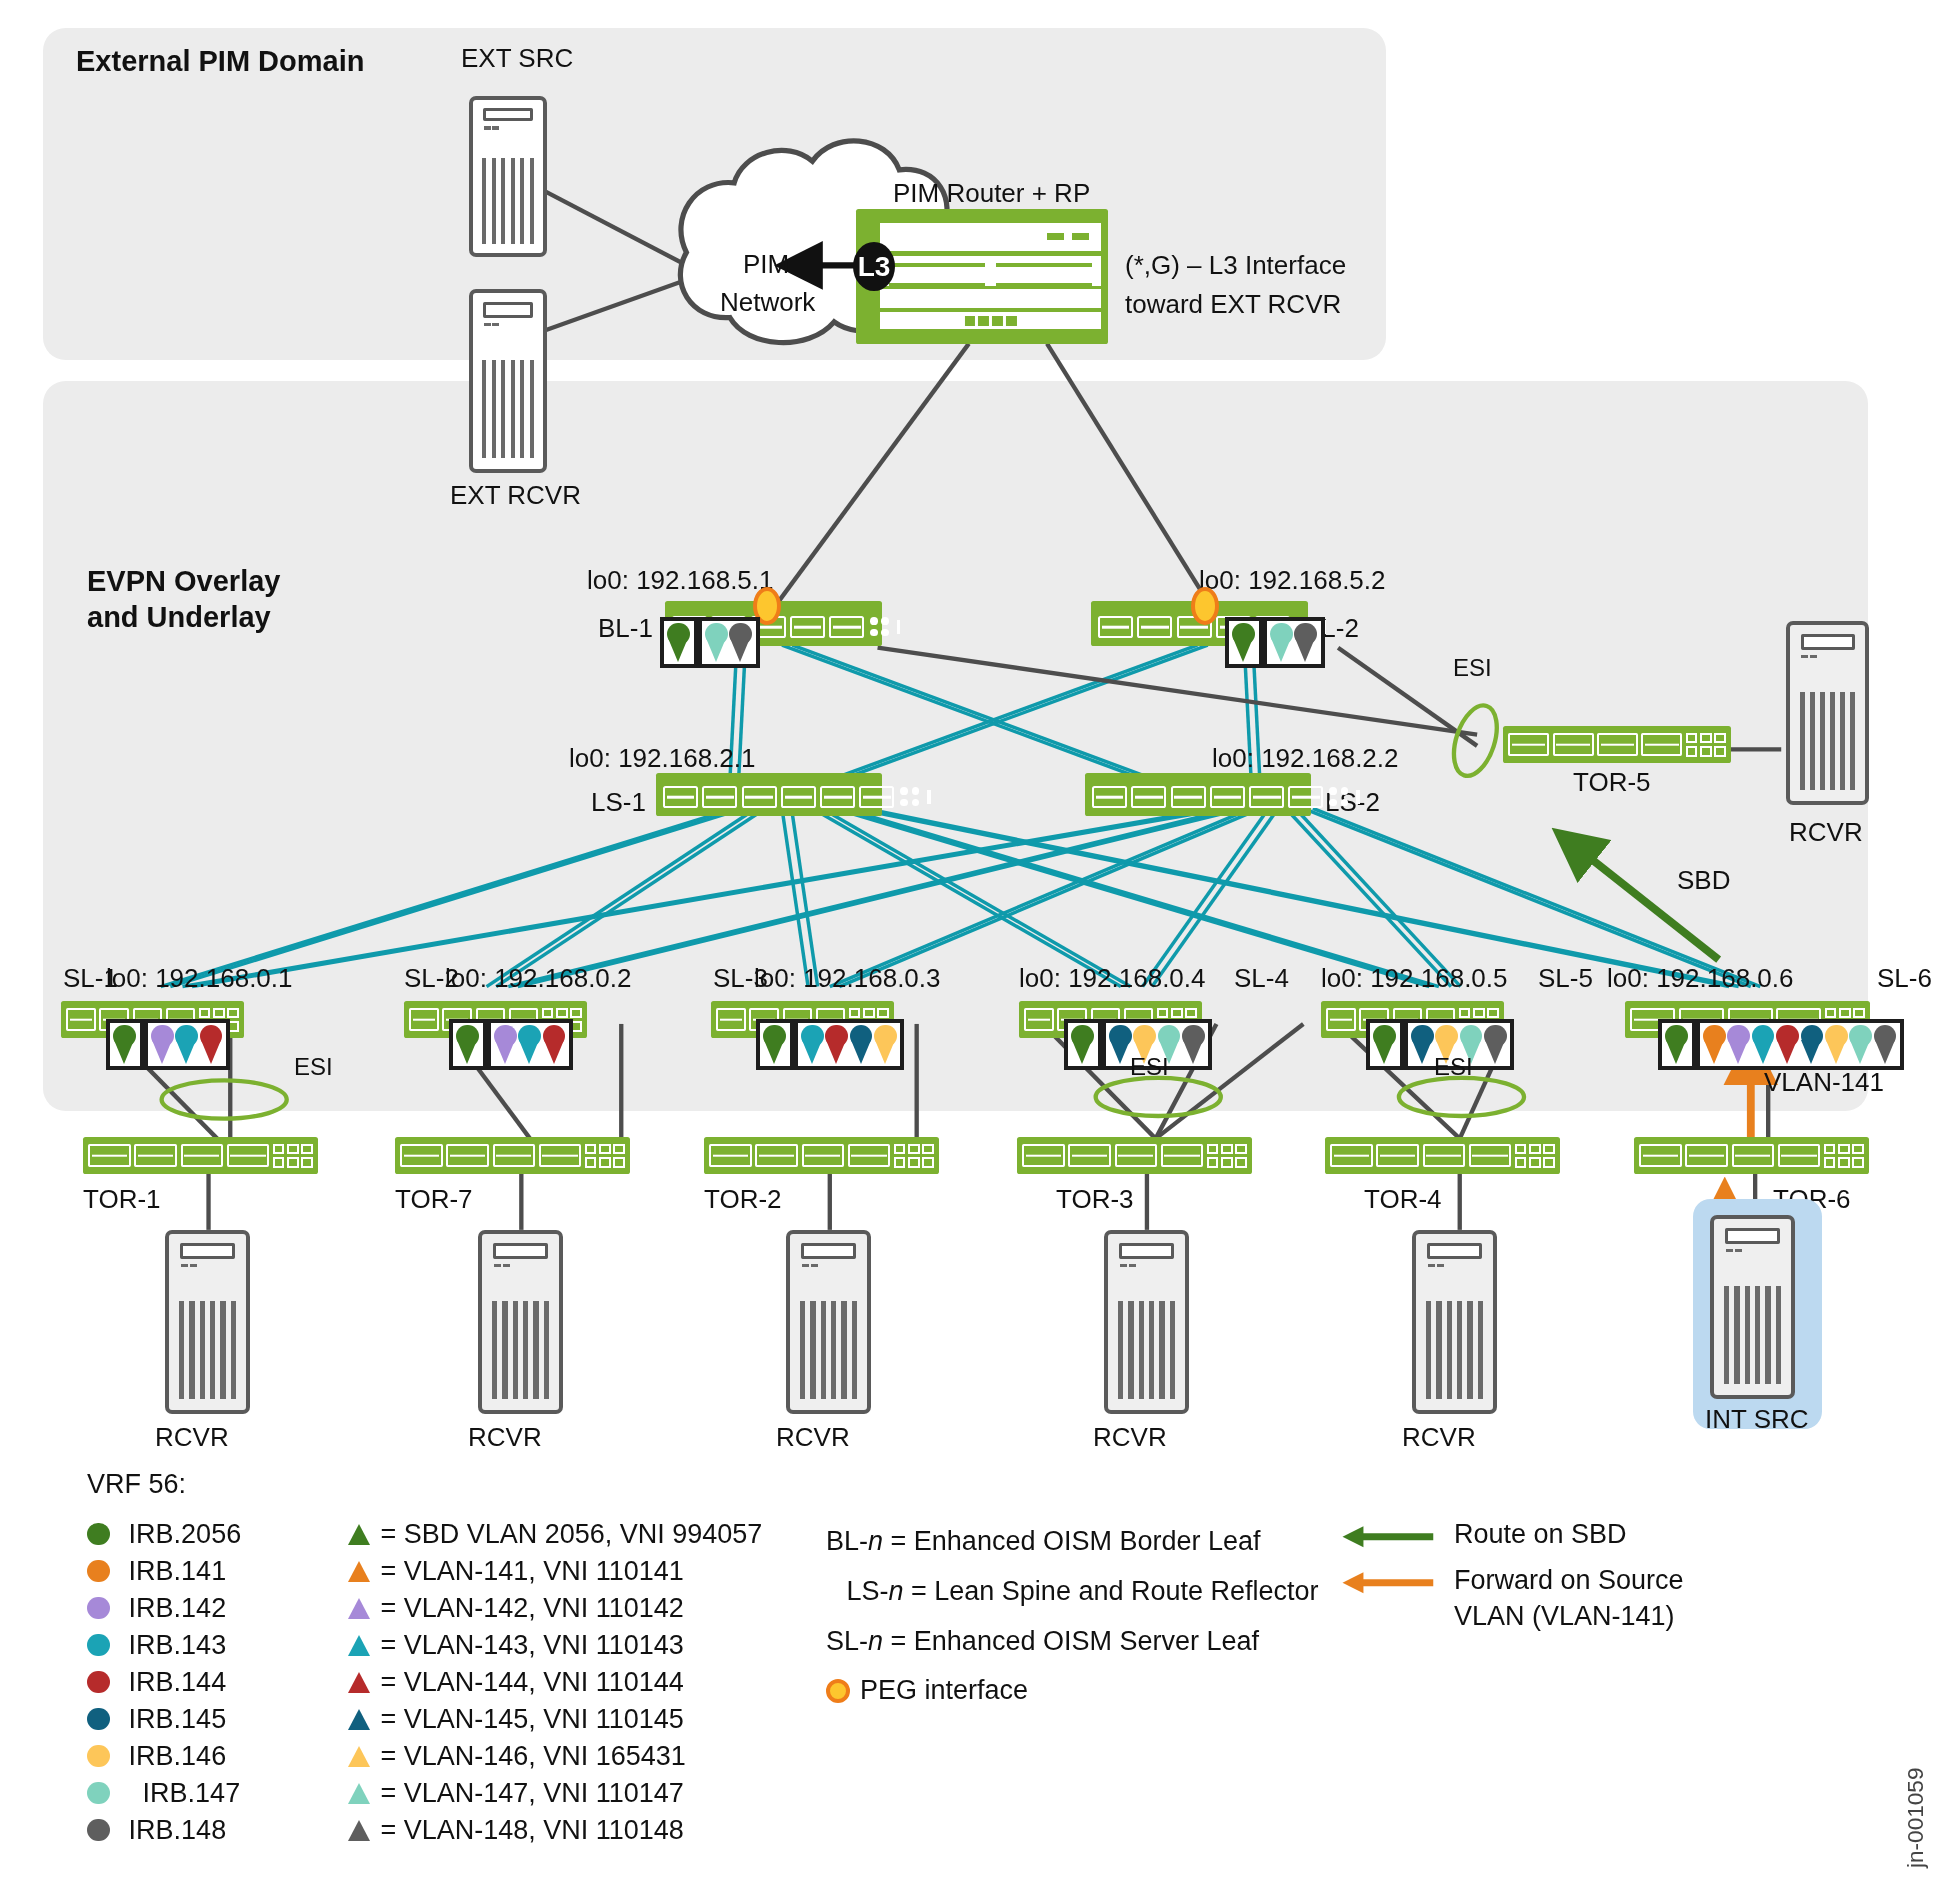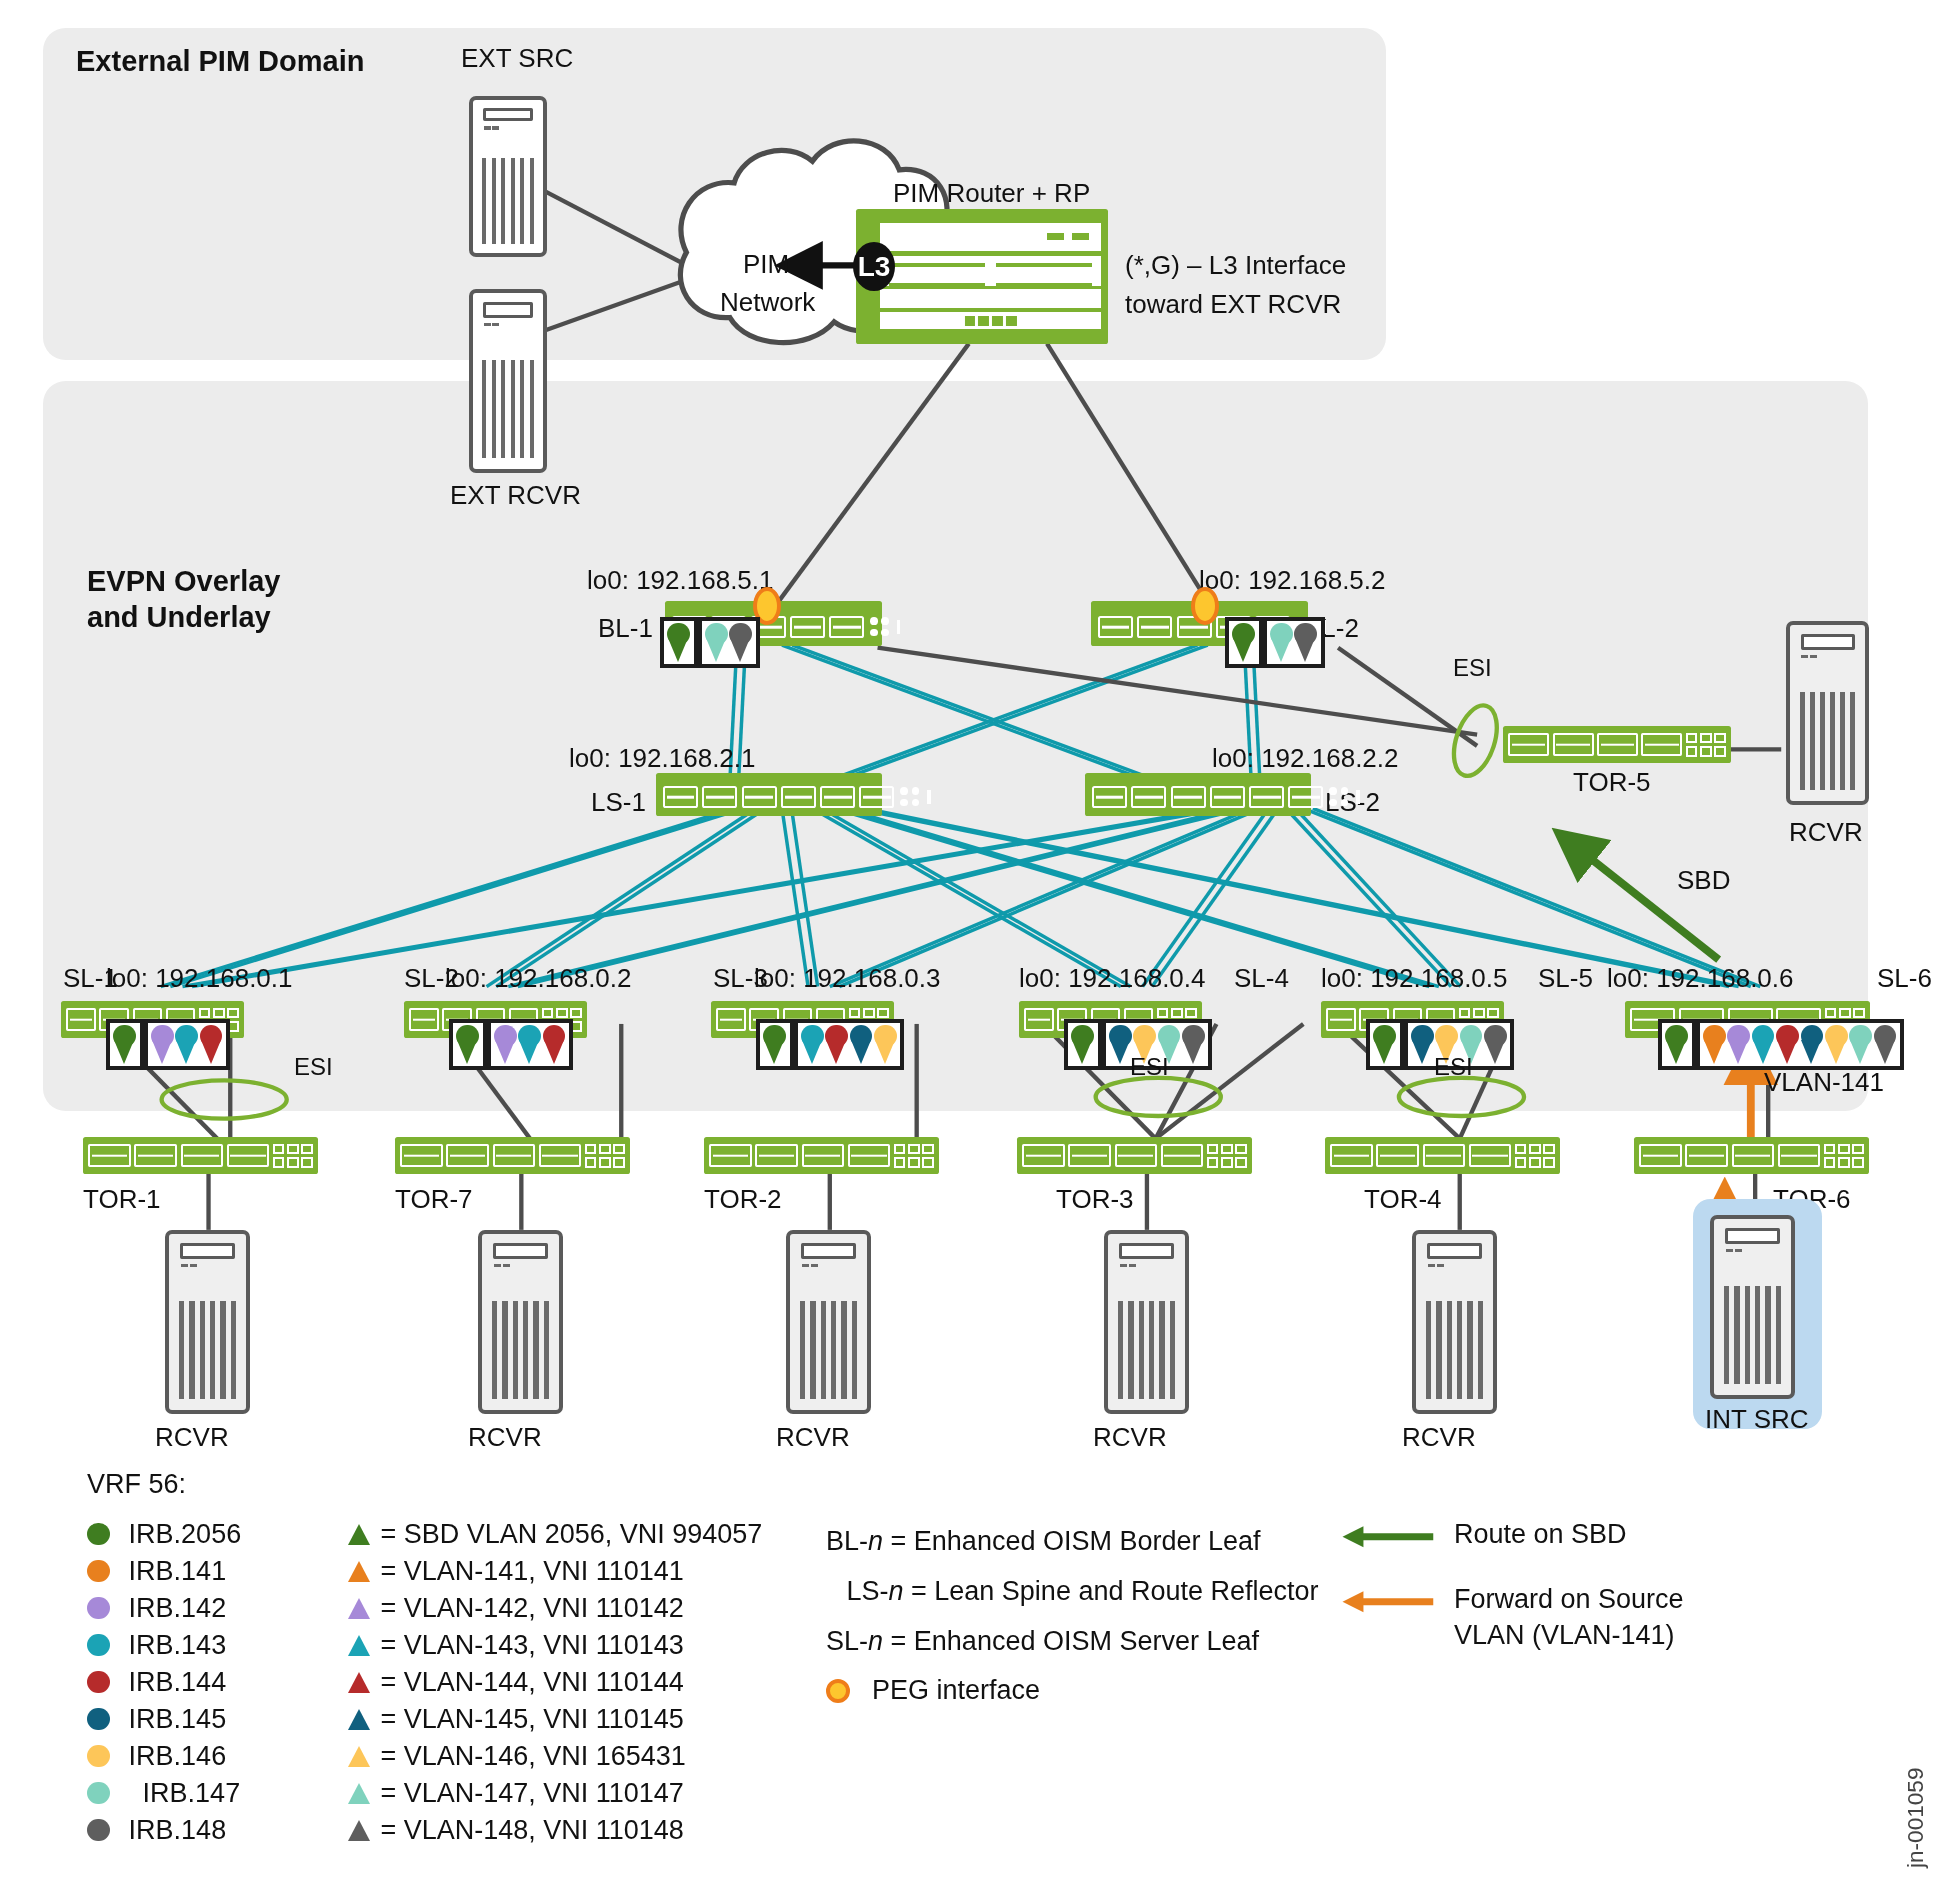--- a/index.html
+++ b/index.html
@@ -961,27 +961,27 @@
           </div>
           <div style="display: flex; align-items: center; gap: 10.4px; height: 37px;">
             <span class="legend-tri" style="border-bottom:21px solid #5e5e5e"></span>
             <span class="ltxt">= VLAN-148, VNI 110148</span>
           </div>
         </div>
       <div id="legend-role" style="width:513px;">
           <div class="ltxt" style="height: 50px; line-height: 50px;">BL-<i>n</i> = Enhanced OISM Border Leaf</div>
           <div class="ltxt" style="height: 50px; line-height: 50px; text-align: center;">LS-<i>n</i> = Lean Spine and Route Reflector</div>
           <div class="ltxt" style="height: 50px; line-height: 50px;">SL-<i>n</i> = Enhanced OISM Server Leaf</div>
-          <div style="display: flex; align-items: center; gap: 22px; height: 50px;">
+          <div style="display: flex; align-items: center; gap: 10px; height: 50px;">
             <span style="width:24px;height:24px;border-radius:50%;background:#fdc62e;border:4.3px solid #ef7d19;box-sizing:border-box;display:inline-block;"></span>
             <span class="ltxt">PEG interface</span>
           </div>
         </div>
       <div id="legend-arrow" style="width:452px;">
-          <div style="display: flex; align-items: flex-start; gap: 19px; margin-bottom: 25px;">
+          <div style="display: flex; align-items: flex-start; gap: 19px; margin-bottom: 6px;">
             <svg width="96" height="35" style="flex:0 0 auto;margin-top:5.2px;" viewBox="0 0 110 40">
               <path d="M108,18 L26,18" stroke="#3f7d20" stroke-width="8" fill="none"></path>
               <path d="M4,18 L28,6 L28,30 z" fill="#3f7d20"></path>
             </svg>
             <span class="ltxt" style="white-space:pre-line;line-height:1.35;">Route on SBD</span>
           </div>
           <div style="display: flex; align-items: flex-start; gap: 19px; margin-bottom: 0px;">
             <svg width="96" height="35" style="flex:0 0 auto;margin-top:5.2px;" viewBox="0 0 110 40">
               <path d="M108,18 L26,18" stroke="#e8801e" stroke-width="8" fill="none"></path>
               <path d="M4,18 L28,6 L28,30 z" fill="#e8801e"></path>

